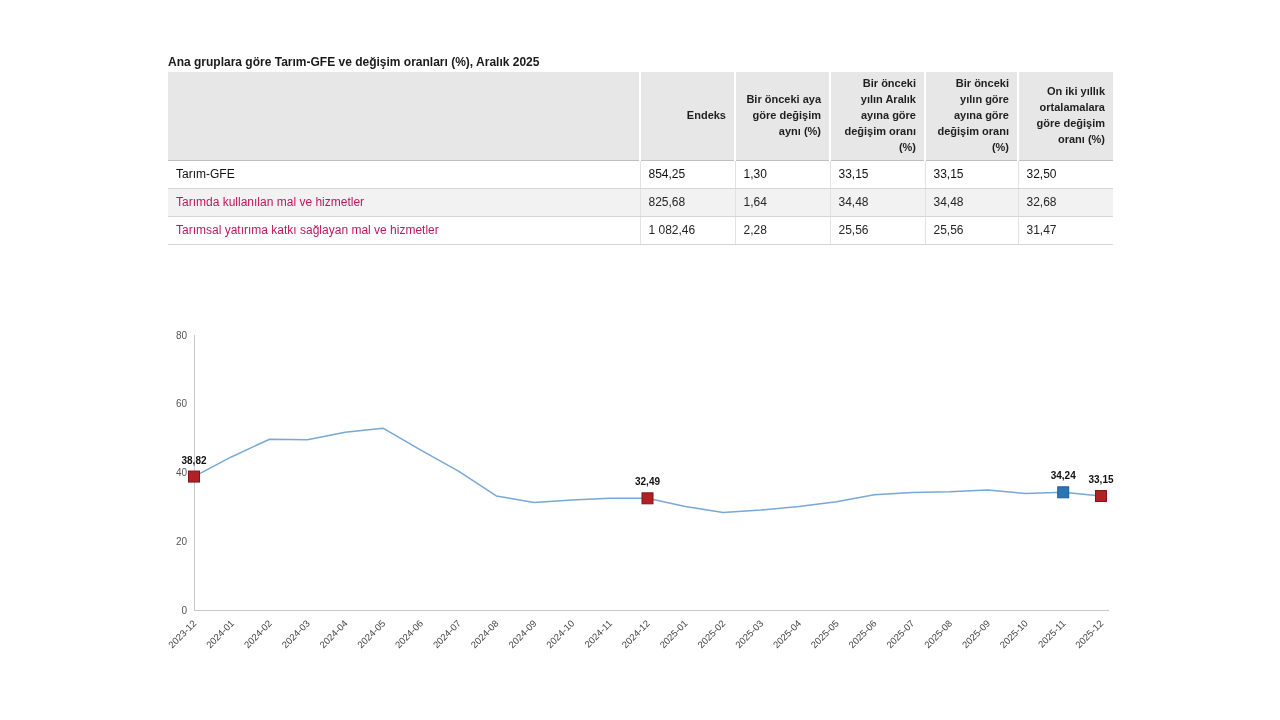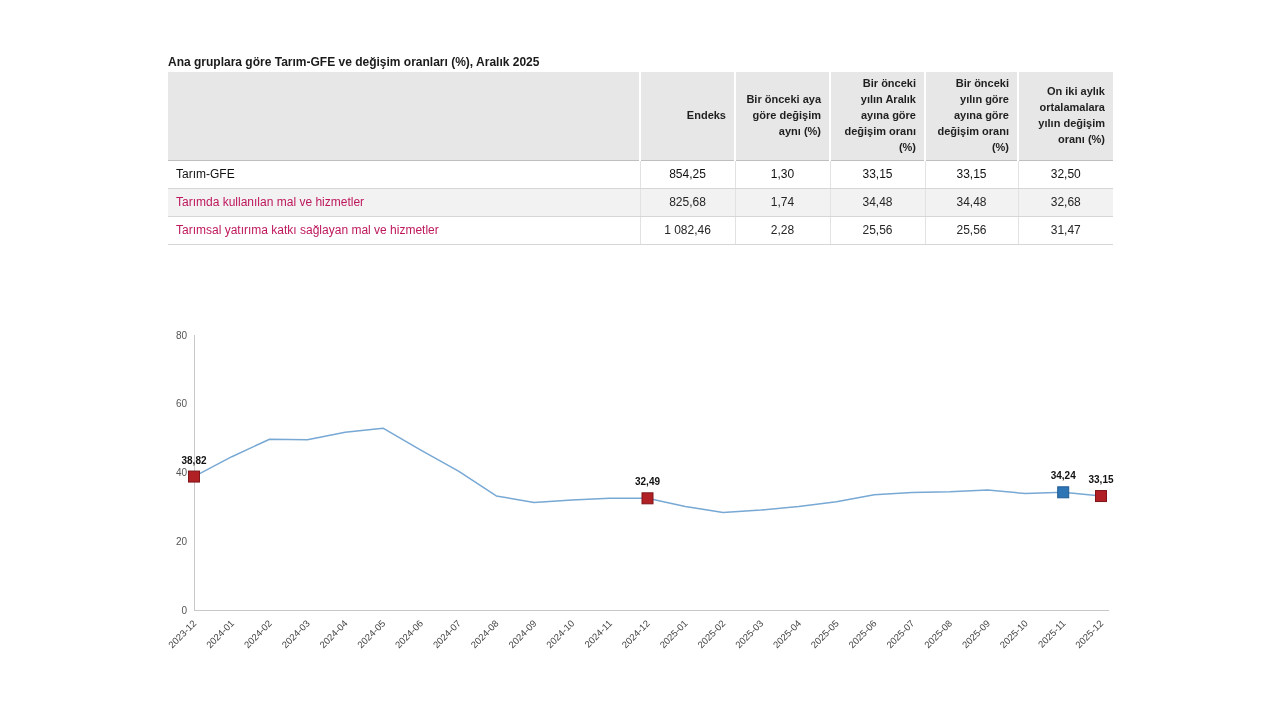--- a/index.html
+++ b/index.html
@@ -21,21 +21,21 @@
   table.gfe col.c-num4  { width:93px; }
   table.gfe col.c-num5  { width:95px; }
   table.gfe th {
     background:#e7e7e7; height:82px; vertical-align:middle;
     font-size:11px; font-weight:700; text-align:right; color:#1f1f1f;
     padding:4px 8px; line-height:1.45; border-left:2px solid #ffffff;
   }
   table.gfe th:first-child { border-left:none; }
   table.gfe thead tr { border-bottom:1px solid #bfbfbf; }
   table.gfe td {
-    height:28px; padding:0 8px; text-align:center;
+    height:28px; padding:0 8px; text-align:left;
     border-left:1px solid #e2e2e2; border-bottom:1px solid #d6d6d6;
   }
   table.gfe td.lbl { text-align:left; border-left:none; color:#be185d; }
   table.gfe tr.bold td { font-weight:400; color:#111; }
   table.gfe tr.alt td { background:#f2f2f2; }
 
   .chart-title {
     position:absolute; left:168px; top:285px;
     font-size:12px; font-weight:700; color:#1a1a1a;
   }
@@ -60,36 +60,36 @@
         <col class="c-num4">
         <col class="c-num5">
     </colgroup>
     <thead>
       <tr>
         <th></th>
         <th>Endeks</th>
         <th>Bir önceki aya göre değişim aynı (%)</th>
         <th>Bir önceki yılın Aralık ayına göre değişim oranı (%)</th>
         <th>Bir önceki yılın göre ayına göre değişim oranı (%)</th>
-        <th>On iki aylık ortalamalara yılın değişim oranı (%)</th>
+        <th>On iki yıllık ortalamalara göre değişim oranı (%)</th>
       </tr>
     </thead>
     <tbody>
       <tr class="bold">
         <td class="lbl">Tarım-GFE</td>
         <td>854,25</td>
         <td>1,30</td>
         <td>33,15</td>
         <td>33,15</td>
         <td>32,50</td>
       </tr>
       <tr class="alt">
         <td class="lbl">Tarımda kullanılan mal ve hizmetler</td>
         <td>825,68</td>
-        <td>1,74</td>
+        <td>1,64</td>
         <td>34,48</td>
         <td>34,48</td>
         <td>32,68</td>
       </tr>
       <tr>
         <td class="lbl">Tarımsal yatırıma katkı sağlayan mal ve hizmetler</td>
         <td>1 082,46</td>
         <td>2,28</td>
         <td>25,56</td>
         <td>25,56</td>

